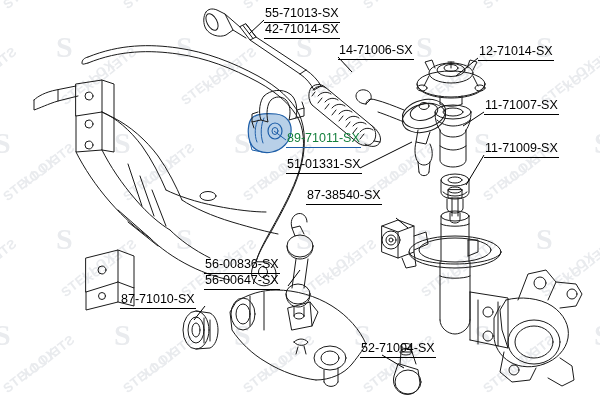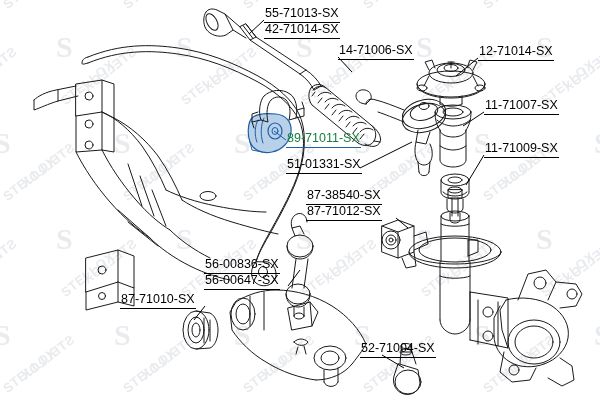--- a/index.html
+++ b/index.html
@@ -439,20 +439,19 @@
   <div id="labels">
       <div class="label" style="left: 264px; top: 6px;">55-71013-SX</div>
       <div class="label" style="left: 264px; top: 22px;">42-71014-SX</div>
       <div class="label" style="left: 338px; top: 43px;">14-71006-SX</div>
       <div class="label" style="left: 478px; top: 44px;">12-71014-SX</div>
       <div class="label" style="left: 484px; top: 98px; text-align: right;">11-71007-SX</div>
       <div class="label" style="left: 484px; top: 141px;">11-71009-SX</div>
       <div class="label hl" style="left: 286px; top: 131px;">89-71011-SX</div>
       <div class="label" style="left: 286px; top: 157px;">51-01331-SX</div>
       <div class="label" style="left: 306px; top: 188px;">87-38540-SX</div>
-      <div class="label" style="left: 306px; top: 204px;">87-71012-SX</div>
       <div class="label" style="left: 204px; top: 257px;">56-00836-SX</div>
       <div class="label" style="left: 204px; top: 273px;">56-00647-SX</div>
       <div class="label" style="left: 120px; top: 292px;">87-71010-SX</div>
       <div class="label" style="left: 360px; top: 341px;">52-71004-SX</div>
     </div>
 
 </div>
 
 </body></html>

